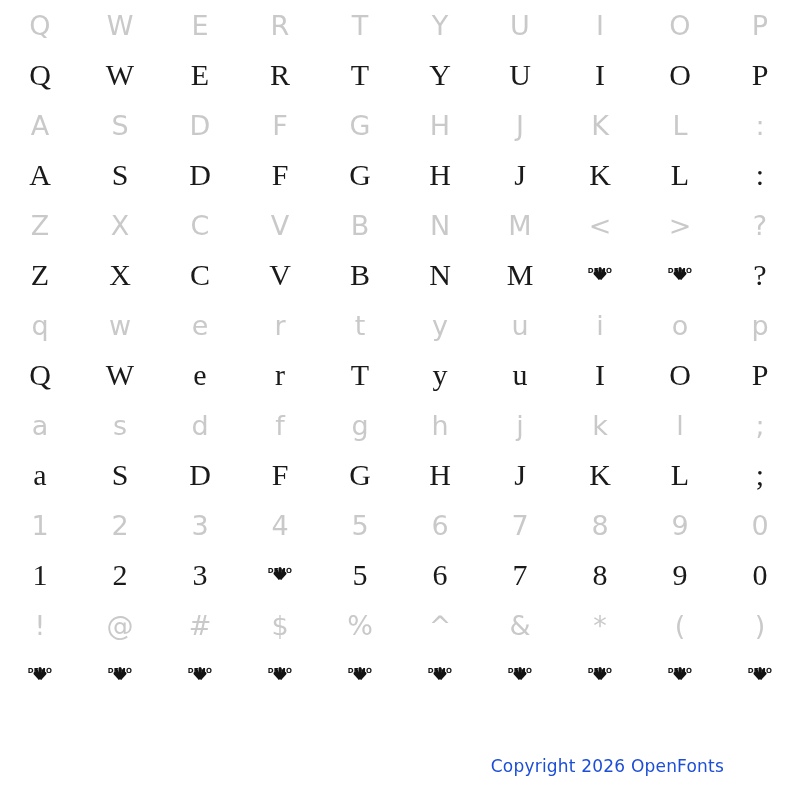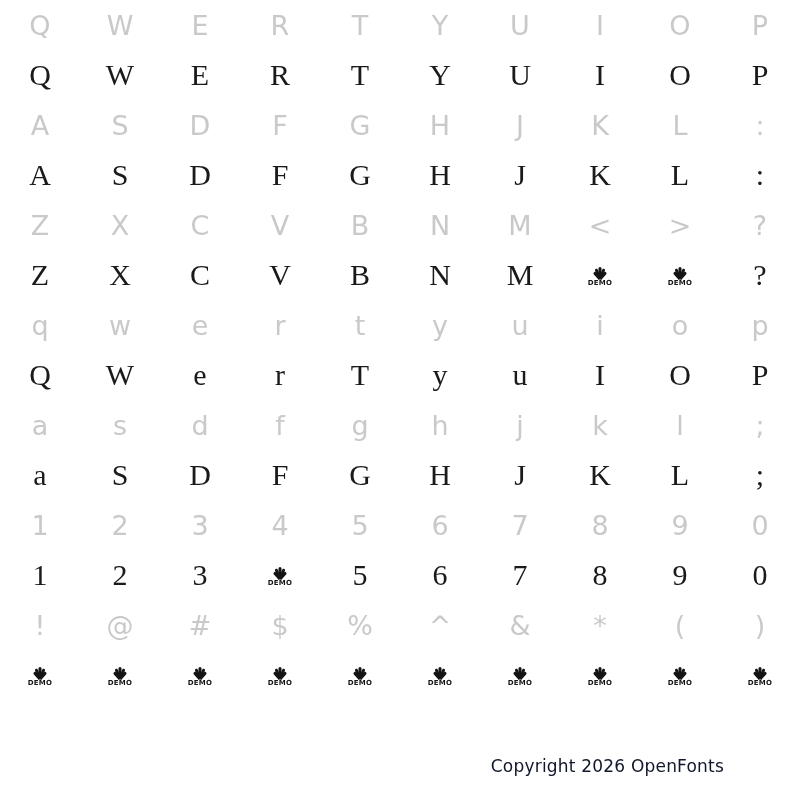--- a/index.html
+++ b/index.html
@@ -76,36 +76,36 @@
   }
   .demo-mark .sprig i:nth-child(1) { transform: translateX(-50%) rotate(-42deg); height: 9px; }
   .demo-mark .sprig i:nth-child(2) { transform: translateX(-50%) rotate(-22deg); height: 11px; }
   .demo-mark .sprig i:nth-child(3) { transform: translateX(-50%) rotate(0deg);   height: 12px; }
   .demo-mark .sprig i:nth-child(4) { transform: translateX(-50%) rotate(22deg);  height: 11px; }
   .demo-mark .sprig i:nth-child(5) { transform: translateX(-50%) rotate(42deg);  height: 9px; }
   .demo-mark .word {
     position: absolute;
     left: 0;
     right: 0;
-    bottom: 4px;
+    bottom: 16px;
     text-align: center;
     font-family: "DejaVu Sans", sans-serif;
     font-size: 7px;
     font-weight: 700;
     letter-spacing: 0.3px;
     color: #141414;
     line-height: 1;
   }
   #copyright {
     position: absolute;
     right: 76px;
     bottom: 24px;
     font-family: "DejaVu Sans", sans-serif;
     font-size: 17px;
-    color: #0f172a;
+    color: #1d4ed8;
     letter-spacing: 0.2px;
   }
 </style>
 </head>
 <body>
 
 <div id="sheet">
   <div class="grid" id="grid">
       <div class="cell row-key">Q</div>
       <div class="cell row-key">W</div>

